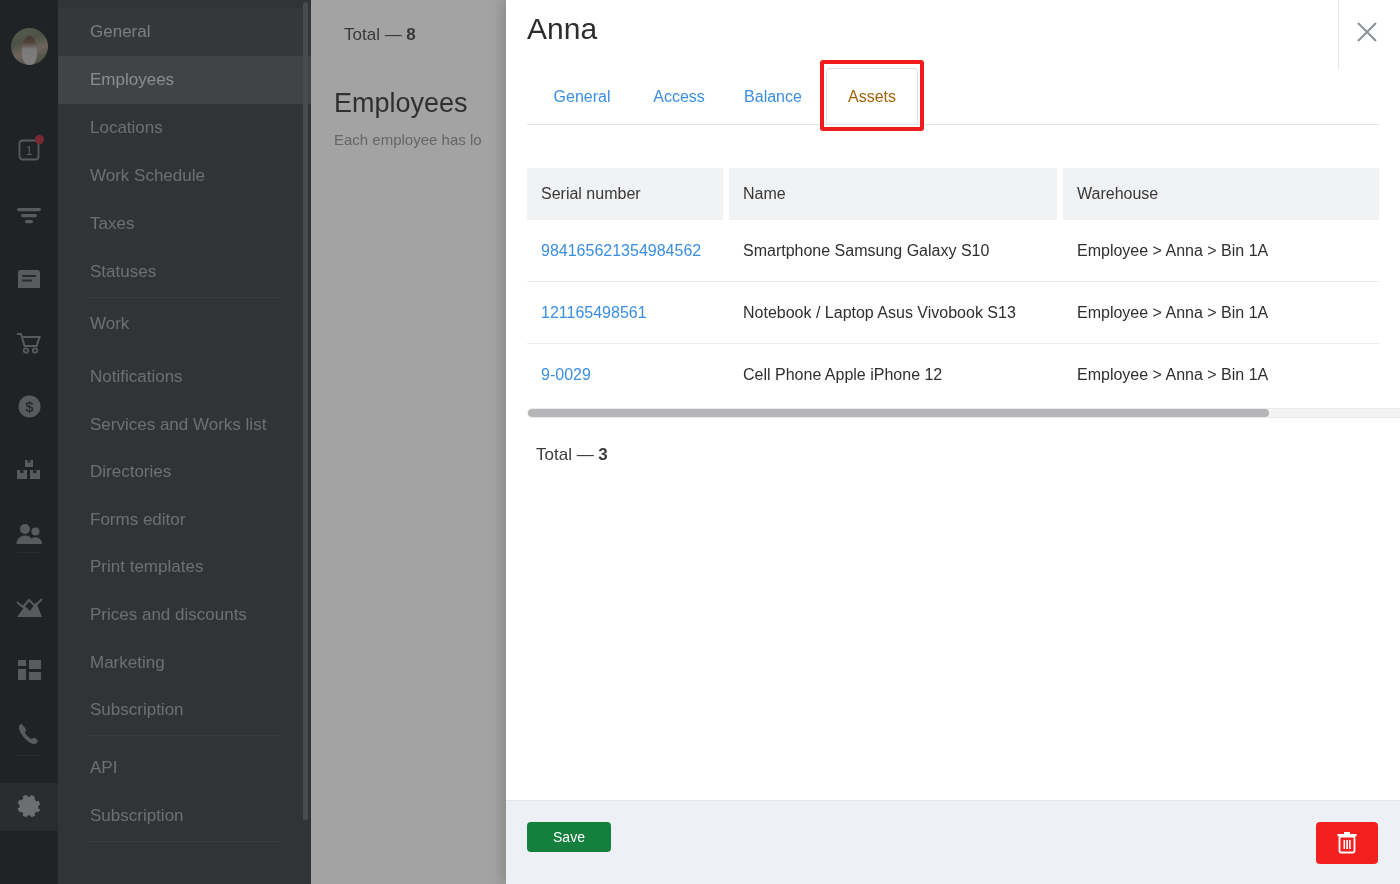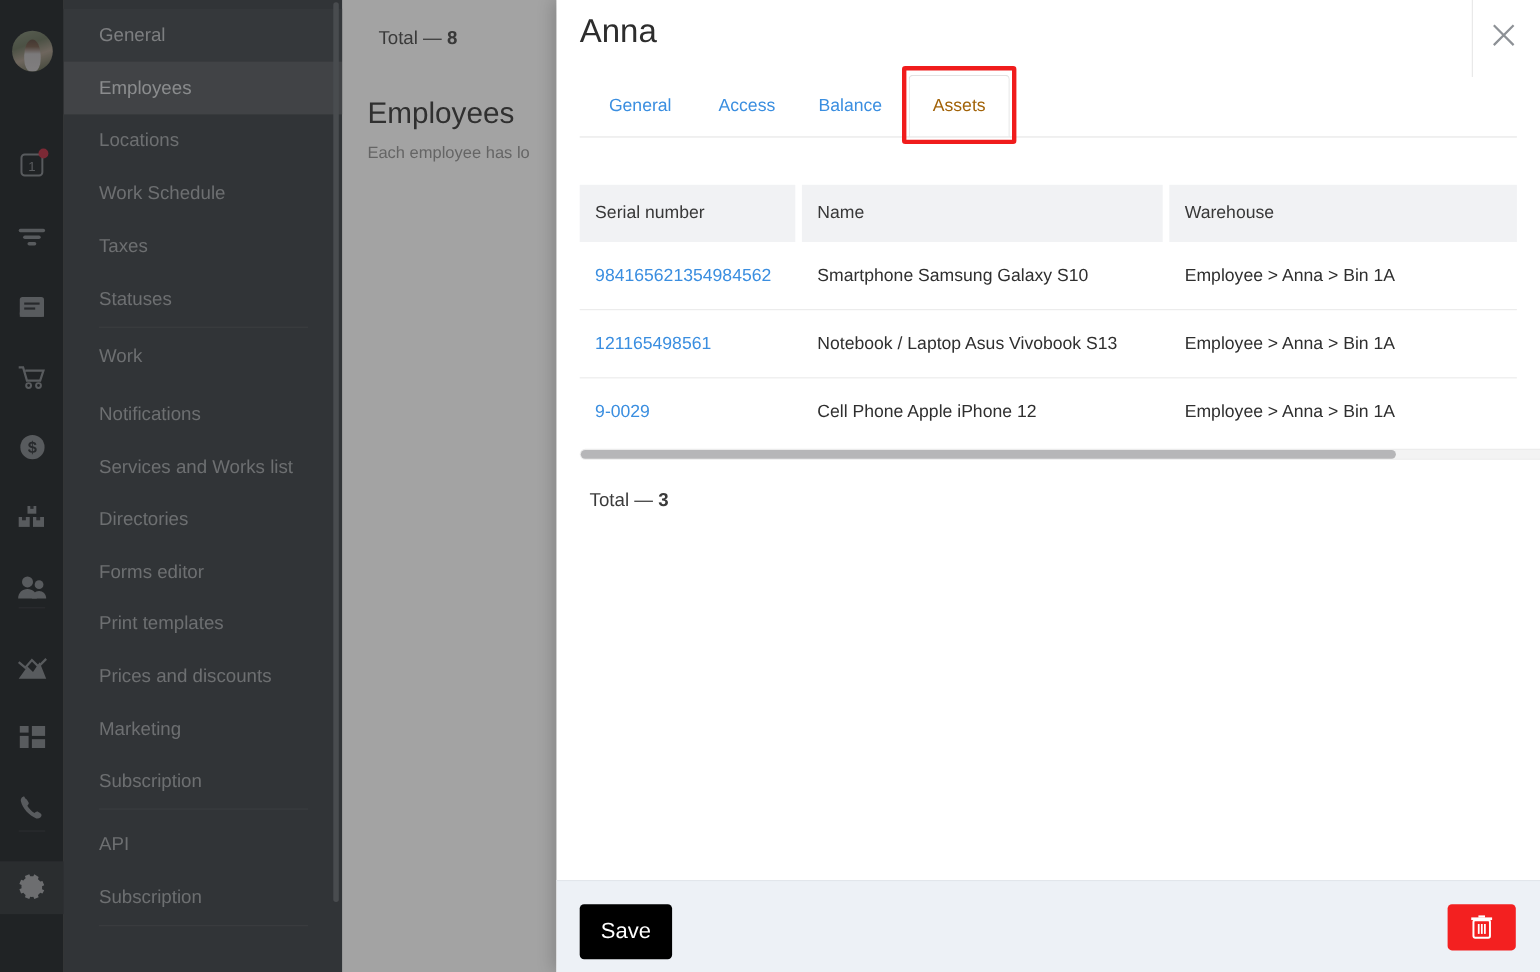--- a/index.html
+++ b/index.html
@@ -174,23 +174,23 @@
     position:absolute; left:30px; top:445px; font-size:17px; color:#3b3b3b;
   }
   .tbl-total b { font-weight:700; }
 
   
   .footer {
     position:absolute; left:0; bottom:0; width:894px; height:84px;
     background:#edf1f6; border-top:1px solid #e2e6eb;
   }
   .save-btn {
-    position:absolute; left:21px; top:21px; width:84px; height:50px;
-    background:#000000; border-radius:4px; color:#fff;
-    font-size:20px; display:flex; align-items:center; justify-content:center;
+    position:absolute; left:21px; top:21px; width:84px; height:30px;
+    background:#15803d; border-radius:4px; color:#fff;
+    font-size:14px; display:flex; align-items:center; justify-content:center;
   }
   .del-btn {
     position:absolute; right:22px; top:21px; width:62px; height:42px;
     background:#f32020; border-radius:4px;
     display:flex; align-items:center; justify-content:center; color:#fff;
   }
 </style>
 </head>
 <body>
 

